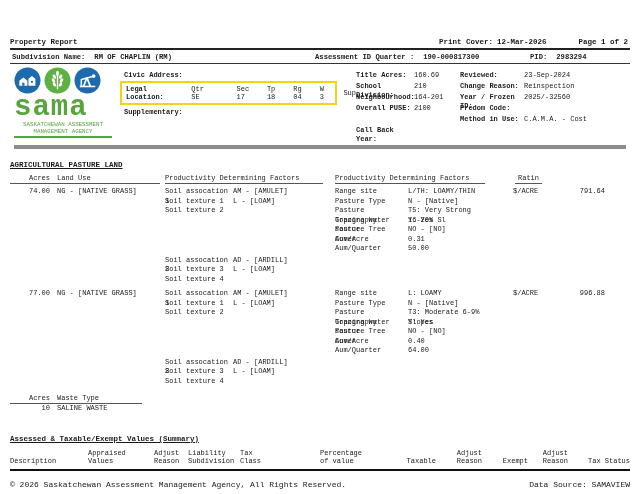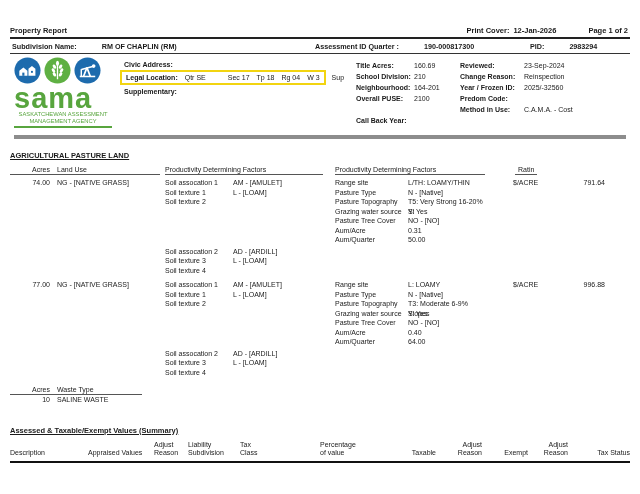--- a/index.html
+++ b/index.html
@@ -1,38 +1,38 @@
 <!DOCTYPE html>
 <html><head>
 <meta charset="utf-8">
 <style>
   * { box-sizing: border-box; margin: 0; padding: 0; }
   html,body { background:#ffffff; }
   .page {
     position: relative;
     width: 640px; height: 494px;
     background: #ffffff;
-    font-family: Liberation Sans, sans-serif;
+    font-family: Liberation Mono, monospace;
     font-size: 7px;
     color: #1a1a1a;
     overflow: hidden;
     border-radius: 10px;
   }
   .content { padding: 0 10px; }
   .b { font-weight: bold; }
 
   
   .r1 { margin-top: 26px; display: flex; align-items: baseline; font-weight: bold; font-size: 7.5px; }
   .r1 .spacer { flex: 1; }
   .r1 .pd-val { margin-left: 4px; }
-  .r1 .pg { margin-left: 32px; padding-right: 2px; }
+  .r1 .pg { margin-left: 32px; padding-right: 2px; margin-top: 12px; }
   .rule-thick { height: 2px; background: #222; margin-top: 2px; }
   .r2 { display: flex; align-items: baseline; font-weight: bold; font-size: 7.2px; padding: 3px 2px 2px 2px; }
   .r2 .g1 { width: 303px; } .r2 .g2 { width: 215px; } .r2 .g3 { flex: 1; }
-  .r2 .val { margin-left: 25px; }
+  .r2 .val { margin-left: 9px; }
   .rule-thin { height: 1px; background: #333; }
 
   
   .info { display: flex; margin-top: 3px; height: 76px; }
   .logo-block { width: 110px; padding-left: 4px; }
   .logo-circles { display: flex; gap: 3px; }
   .logo-word { font-size: 29px; line-height: 26px; font-weight: bold; letter-spacing: 1px; color: #58a53e; margin-top: 1px; }
   .logo-tag { color: #58a53e; font-size: 5.8px; line-height: 7px; text-align: center; width: 98px; border-bottom: 2px solid #58a53e; padding-bottom: 1px; }
   .addr-block { width: 236px; padding-top: 4px; }
   .civic-row { margin-left: 4px; }
@@ -102,21 +102,21 @@
 </head>
 <body>
 
 <div class="page">
   <div class="content">
 
     <div class="r1">
       <span>Property Report</span>
       <span class="spacer"></span>
       <span>Print Cover:</span>
-      <span class="pd-val">12-Jan-2026</span>
+      <span class="pd-val">12-Mar-2026</span>
       <span class="pg">Page 1 of 2</span>
     </div>
     <div class="rule-thick"></div>
 
     <div class="r2">
       <span class="g1">
         <span>Subdivision Name:</span><span class="val">RM OF CHAPLIN (RM)</span>
       </span>
       <span class="g2">
         <span>Assessment ID Quarter :</span><span class="val">190-000817300</span>
@@ -452,15 +452,19 @@
             <span>Reason</span>
           </div>
         <div class="sc c11">
             <span></span>
             <span>Tax Status</span>
           </div>
       </div>
       <div class="rule-sum"></div>
     </div>
 
+    <div class="footer">
+      <span>© 2026 Saskatchewan Assessment Management Agency, All Rights Reserved.</span>
+      <span>Data Source: SAMAVIEW</span>
+    </div>
 
   </div>
 </div>
 
 </body></html>

